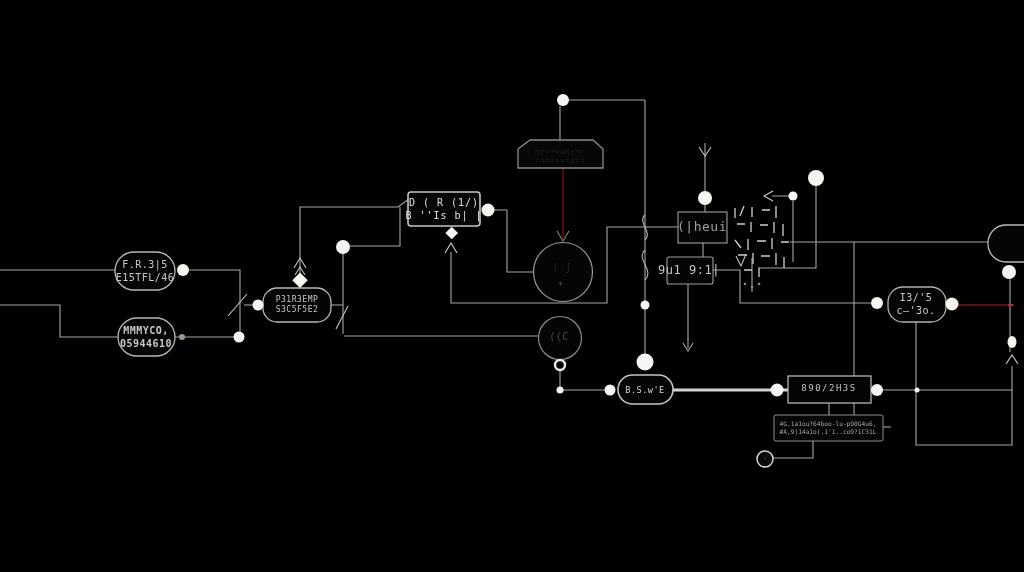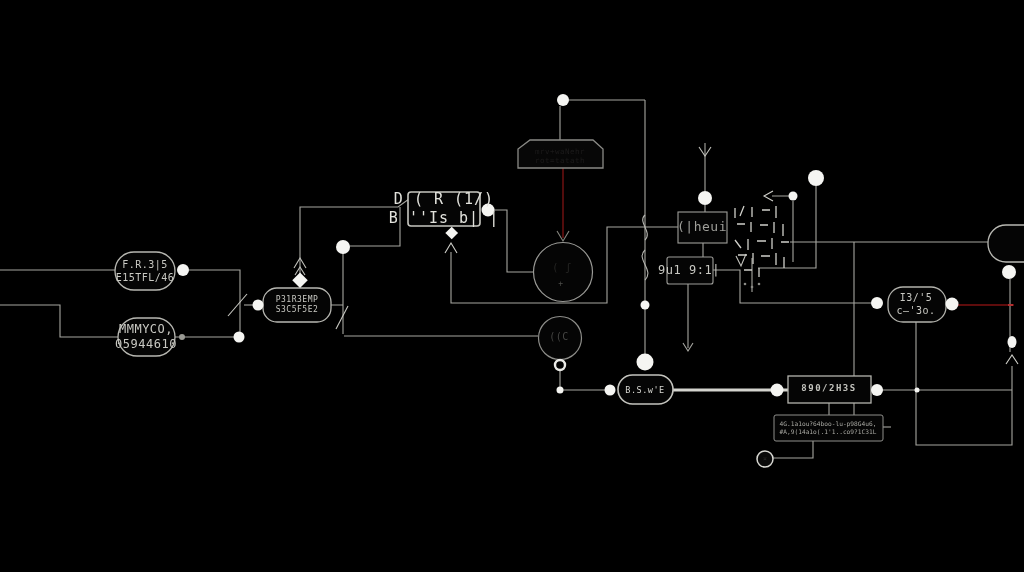--- a/index.html
+++ b/index.html
@@ -3,29 +3,29 @@
 <meta charset="utf-8">
 <style>
   html,body{margin:0;padding:0;background:#000;}
   #stage{position:relative;width:1024px;height:572px;background:#000;overflow:hidden;
          font-family:"DejaVu Sans Mono","Liberation Mono",monospace;}
   #wires{position:absolute;left:0;top:0;}
   .lbl{position:absolute;transform:translate(-50%,-50%);text-align:center;white-space:nowrap;
        color:#c9c9c3;line-height:1.25;letter-spacing:.5px;filter:blur(.25px);}
   .l2{display:block;}
   .lbl-a{left:145px;top:271px;font-size:10px;}
-  .lbl-b{left:146px;top:337px;font-size:12px;}
+  .lbl-b{left:146px;top:337px;font-size:10px;font-weight:bold;}
   .lbl-c{left:297px;top:305px;font-size:8px;}
-  .lbl-d{left:444px;top:209px;font-size:15px;color:#e2e2dc;letter-spacing:1px;}
+  .lbl-d{left:444px;top:209px;font-size:10px;color:#e2e2dc;letter-spacing:1px;}
   .lbl-e{left:560px;top:156px;font-size:7.5px;color:#1c1b1b;filter:none;}
   .lbl-f{left:562px;top:268px;font-size:10px;color:#262624;filter:none;}
   .lbl-fp{left:561px;top:284px;font-size:8px;color:#4e4e4a;filter:none;}
   .lbl-g{left:559px;top:337px;font-size:10px;color:#454543;filter:none;}
   .lbl-h{left:645px;top:390px;font-size:8.5px;color:#d8d8d2;}
-  .lbl-i{left:829px;top:389px;font-size:9px;color:#c4c4be;letter-spacing:1.5px;font-weight:bold;}
+  .lbl-i{left:829px;top:389px;font-size:9px;color:#c4c4be;letter-spacing:1.5px;}
   .lbl-j{left:828px;top:428px;font-size:6.2px;color:#a8a8a2;letter-spacing:0;}
   .lbl-k{left:1010px;top:243px;font-size:9px;margin-left:40px;}
   .lbl-l{left:916px;top:304px;font-size:10px;}
   .lbl-m{left:702px;top:227px;font-size:13px;color:#9f9f9a;}
   .lbl-n{left:689px;top:270px;font-size:12px;}
   .lbl-o{left:765px;top:459px;font-size:7px;color:#2e2e2c;filter:none;}
 </style>
 </head>
 <body>
 

